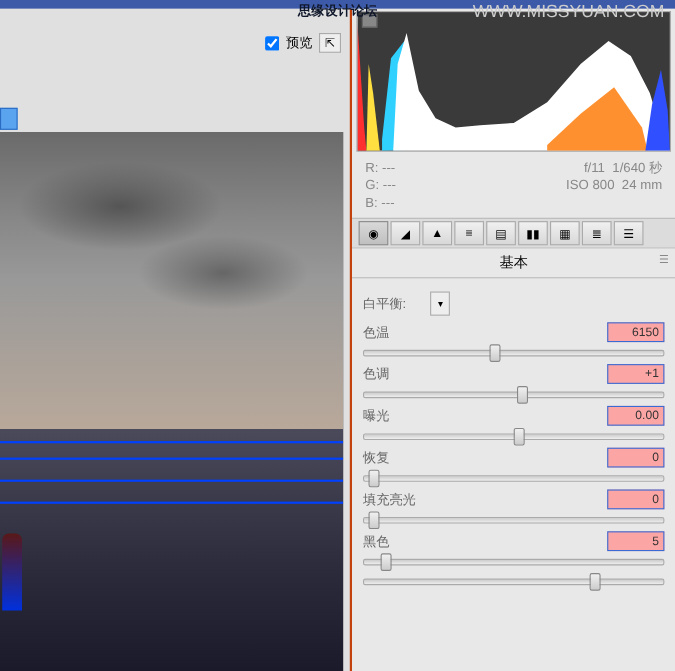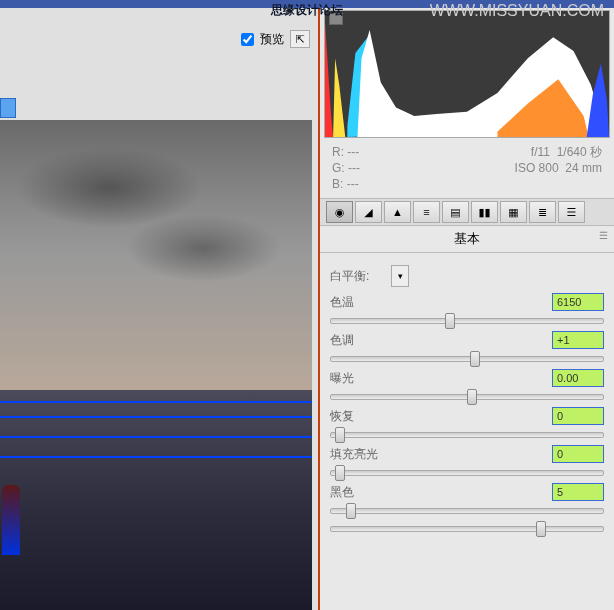--- a/index.html
+++ b/index.html
@@ -35,21 +35,21 @@
   .panel-title { text-align: center; font-size: 13px; padding: 4px; border-bottom: 1px solid #bbb; background: #e8e8e8; position: relative; }
   .panel-menu { position: absolute; right: 6px; top: 4px; font-size: 10px; color: #888; }
   .controls { padding: 4px 10px 0 10px; overflow-y: auto; }
   .wb-row { display: flex; align-items: center; gap: 22px; margin: 8px 0 6px 0; }
   .wb-label { font-size: 12px; color: #666; }
   .wb-select { flex: 1; height: 22px; border: 1px solid #aaa; background: #f8f8f8; padding: 0 4px; font-size: 12px; appearance: none; position: relative; }
   .wb-dropdown { width: 18px; height: 22px; border: 1px solid #aaa; background: #eee; display: flex; align-items: center; justify-content: center; font-size: 9px; }
   .slider-row { margin: 2px 0; }
   .slider-header { display: flex; justify-content: space-between; align-items: center; margin-bottom: 2px; }
   .slider-label { font-size: 12px; color: #666; }
-  .slider-value { width: 52px; height: 18px; border: 1px solid #3a6bd4; background: #bef264; padding: 0 4px; font-size: 11px; color: #333; }
+  .slider-value { width: 52px; height: 18px; border: 1px solid #3a6bd4; background: #fca5a5; text-align: right; padding: 0 4px; font-size: 11px; color: #333; }
   .slider-track { position: relative; height: 16px; display: flex; align-items: center; }
   .track-bg { width: 100%; height: 6px; background: linear-gradient(#ccc, #eee); border: 1px solid #aaa; border-radius: 2px; }
   .slider-thumb { position: absolute; width: 10px; height: 16px; background: linear-gradient(#f0f0f0, #ccc); border: 1px solid #888; border-radius: 2px; top: 0; }
   .auto-default { display: flex; justify-content: center; gap: 22px; margin: 12px 0 8px 0; font-size: 12px; color: #555; }
   .auto-link { text-decoration: underline; cursor: pointer; }
 </style>
 </head>
 <body>
 
 <div class="title-bar"></div>

